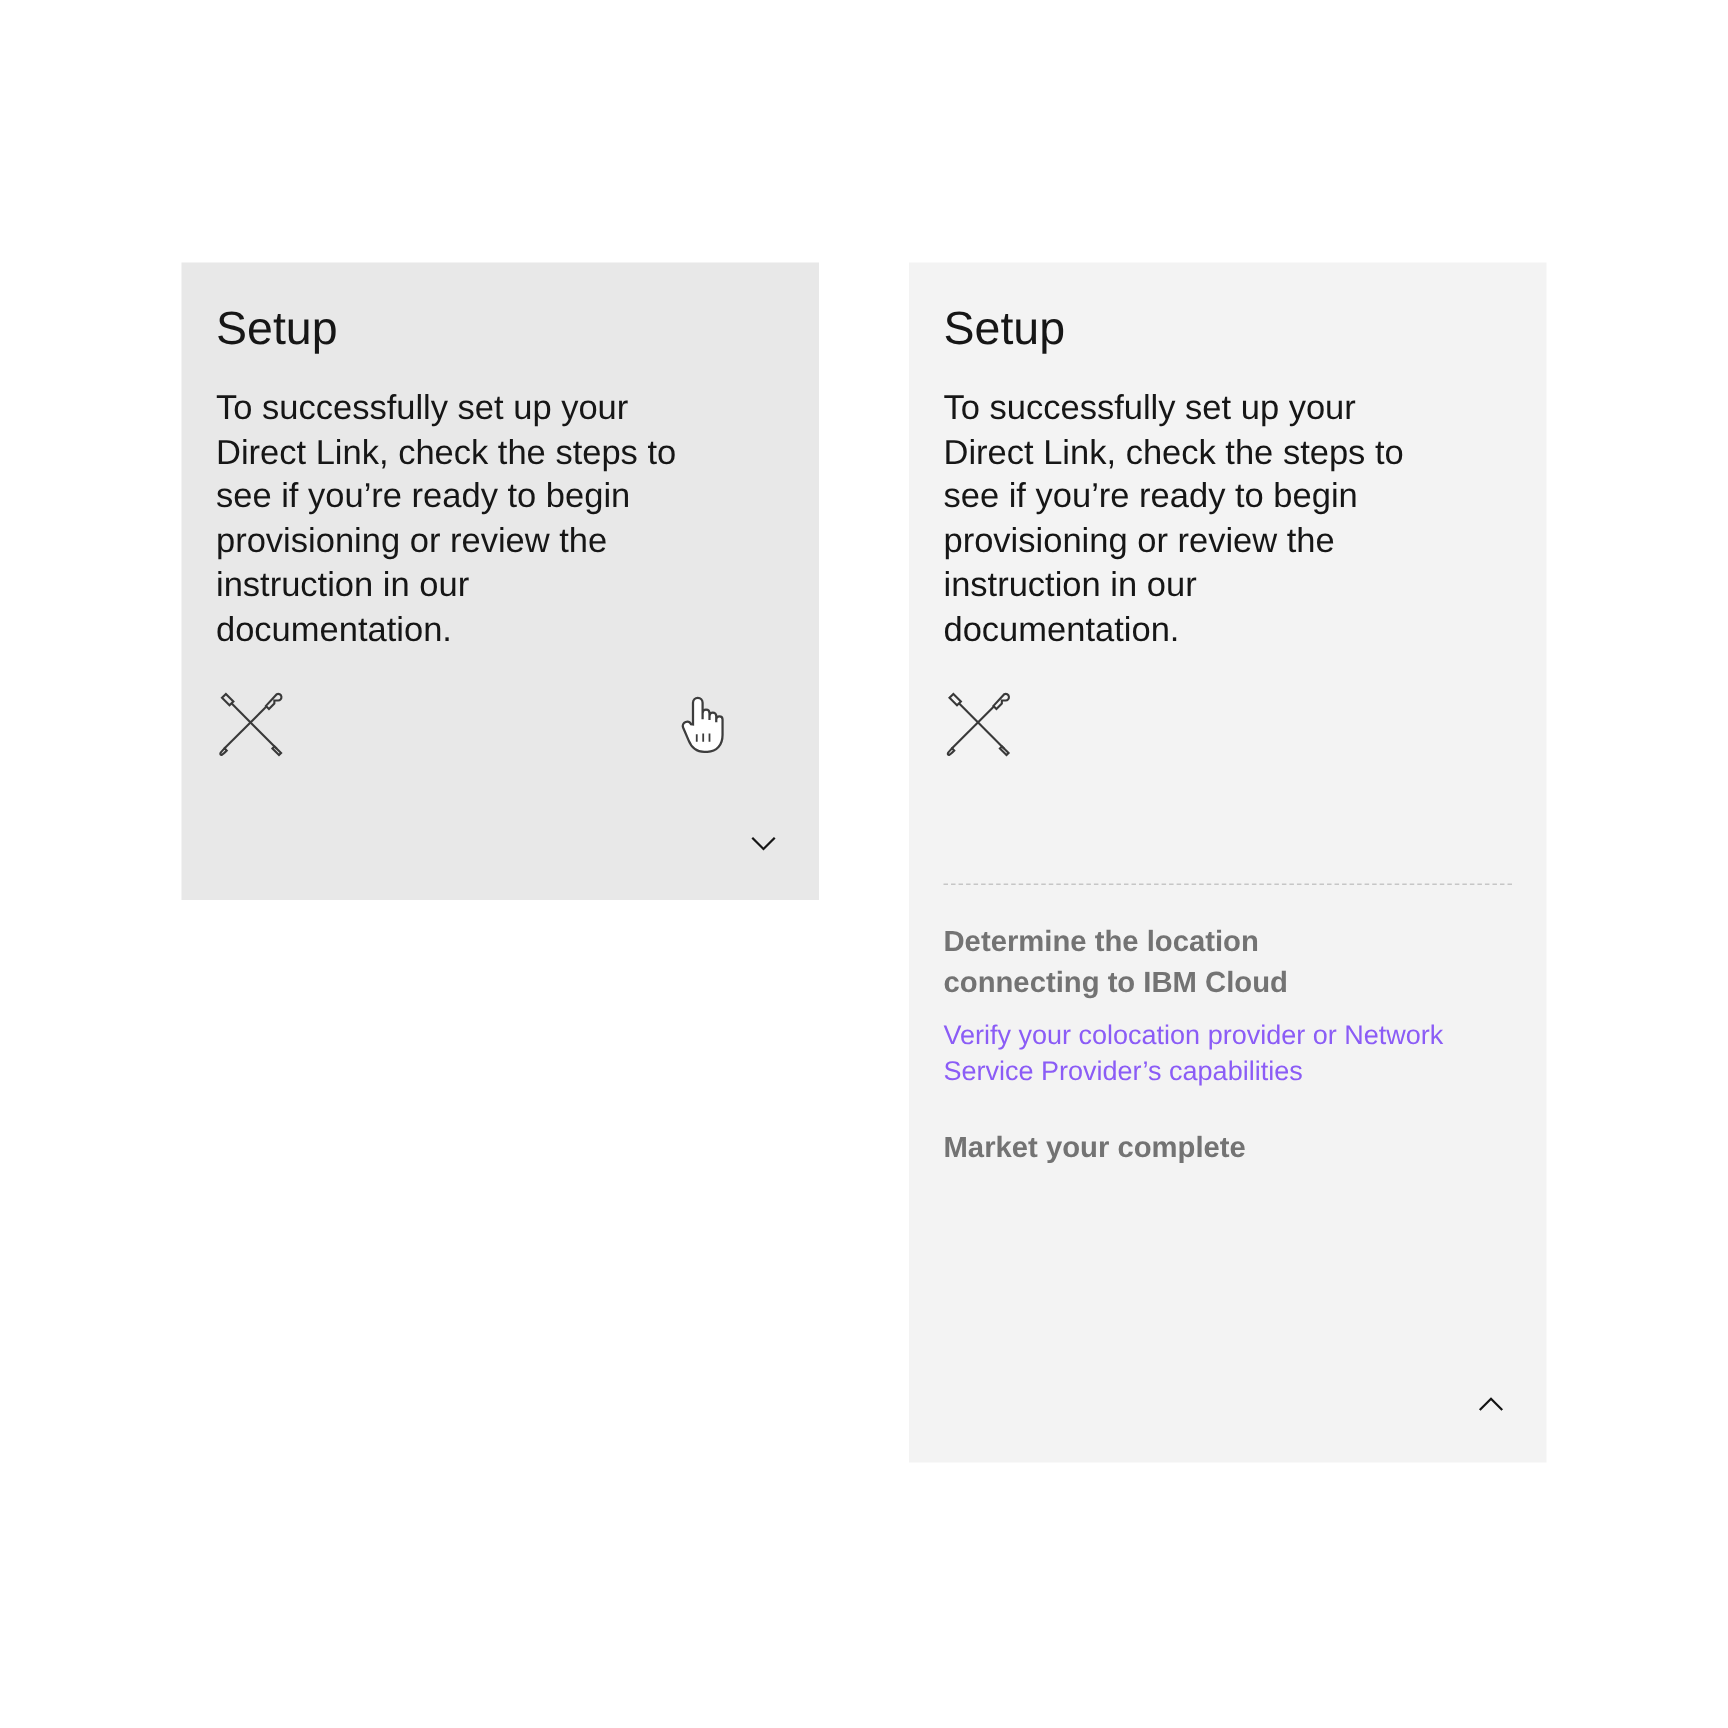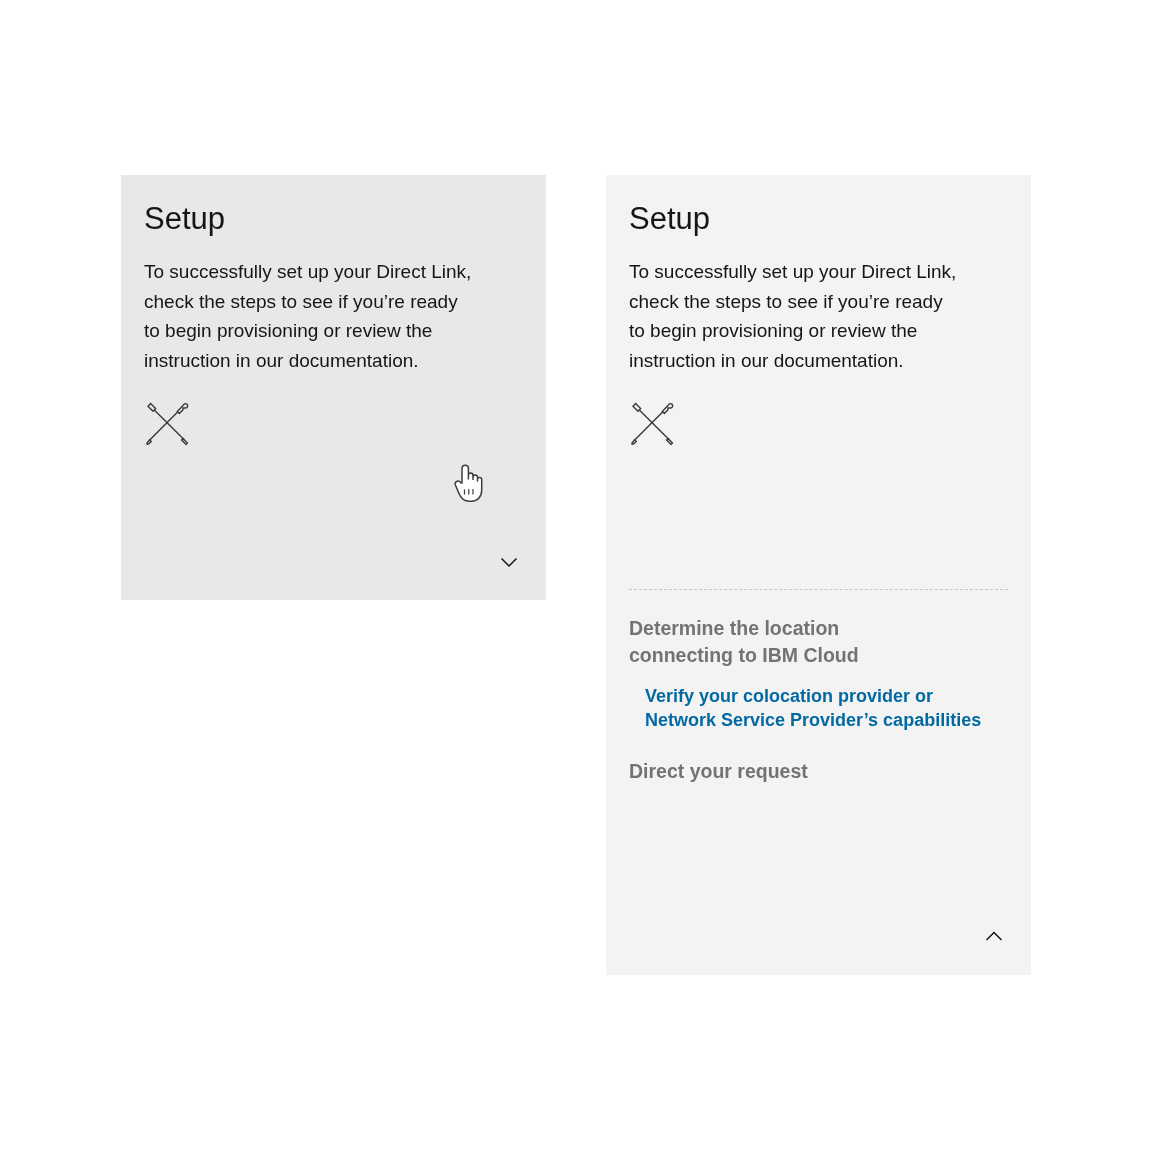--- a/index.html
+++ b/index.html
@@ -59,21 +59,21 @@
   .card-title {
     font-size: 31px;
     line-height: 40px;
     font-weight: 400;
     color: #161616;
     letter-spacing: 0;
     margin: 0 0 18px 0;
   }
 
   .card-desc {
-    font-size: 19px;
+    font-size: 23px;
     line-height: 29.5px;
     color: #161616;
     font-weight: 400;
     margin: 0;
     max-width: 330px;
   }
 
   .tools-icon {
     margin-top: 26px;
     width: 46px;
@@ -106,23 +106,23 @@
     line-height: 27px;
     font-weight: 700;
     color: #737373;
     margin: 0 0 10px 0;
     max-width: 280px;
   }
 
   .step-text {
     font-size: 18px;
     line-height: 23.5px;
-    color: #0369a1;
-    font-weight: 700;
-    margin: 16px;
+    color: #8b5cf6;
+    font-weight: 400;
+    margin: 0;
     max-width: 340px;
   }
 
   .chevron-btn {
     position: absolute;
     width: 34px;
     height: 34px;
     display: flex;
     align-items: center;
     justify-content: center;
@@ -210,21 +210,21 @@
     </div>
 
     <div class="divider"></div>
 
     <div class="steps">
       <div class="step">
         <p class="step-title">Determine the location connecting to IBM Cloud</p>
         <p class="step-text">Verify your colocation provider or Network Service Provider’s capabilities</p>
       </div>
       <div class="step">
-        <p class="step-title">Direct your request</p>
+        <p class="step-title">Market your complete</p>
       </div>
     </div>
 
     <button class="chevron-btn chevron-up-pos">
       <span>
         <svg width="22" height="22" viewBox="0 0 22 22" fill="none" xmlns="http://www.w3.org/2000/svg">
           <path d="M3.5 14 L11 6.5 L18.5 14" stroke="#161616" stroke-width="1.5" fill="none"></path>
         </svg>
       </span>
     </button>

